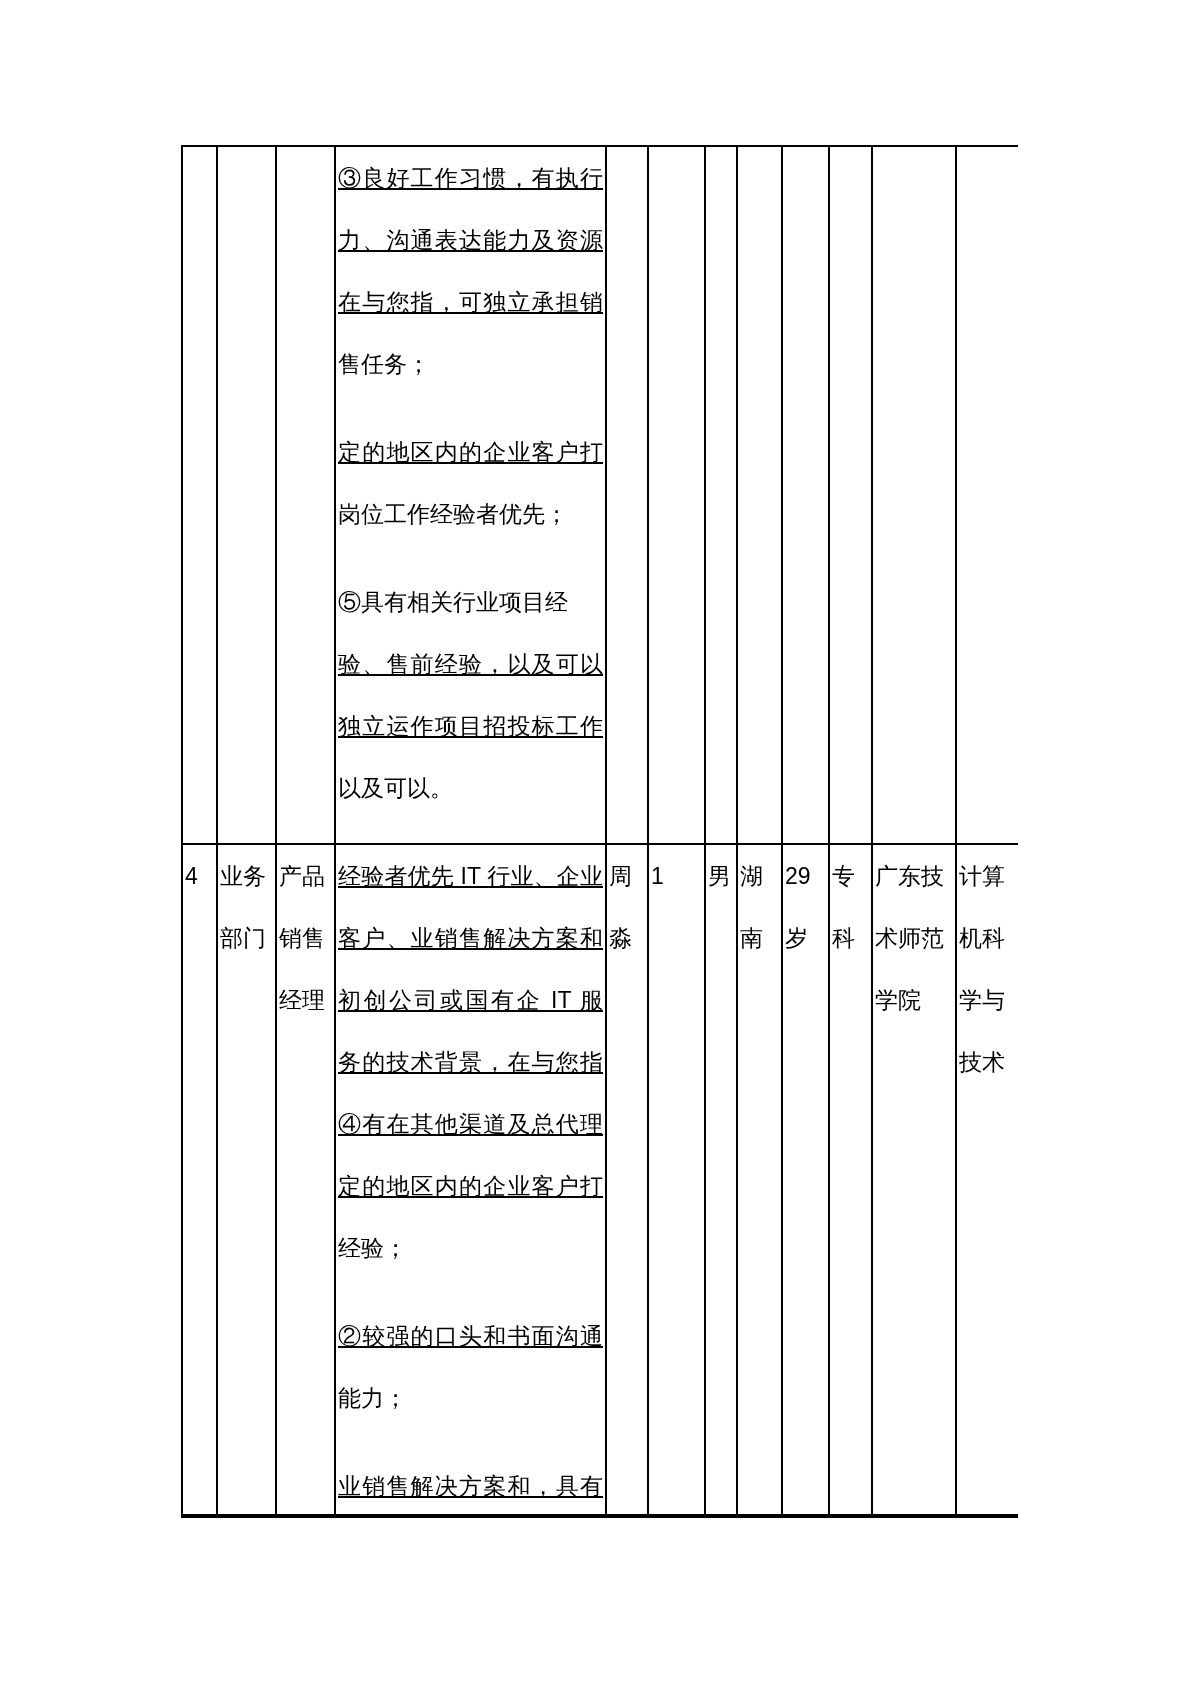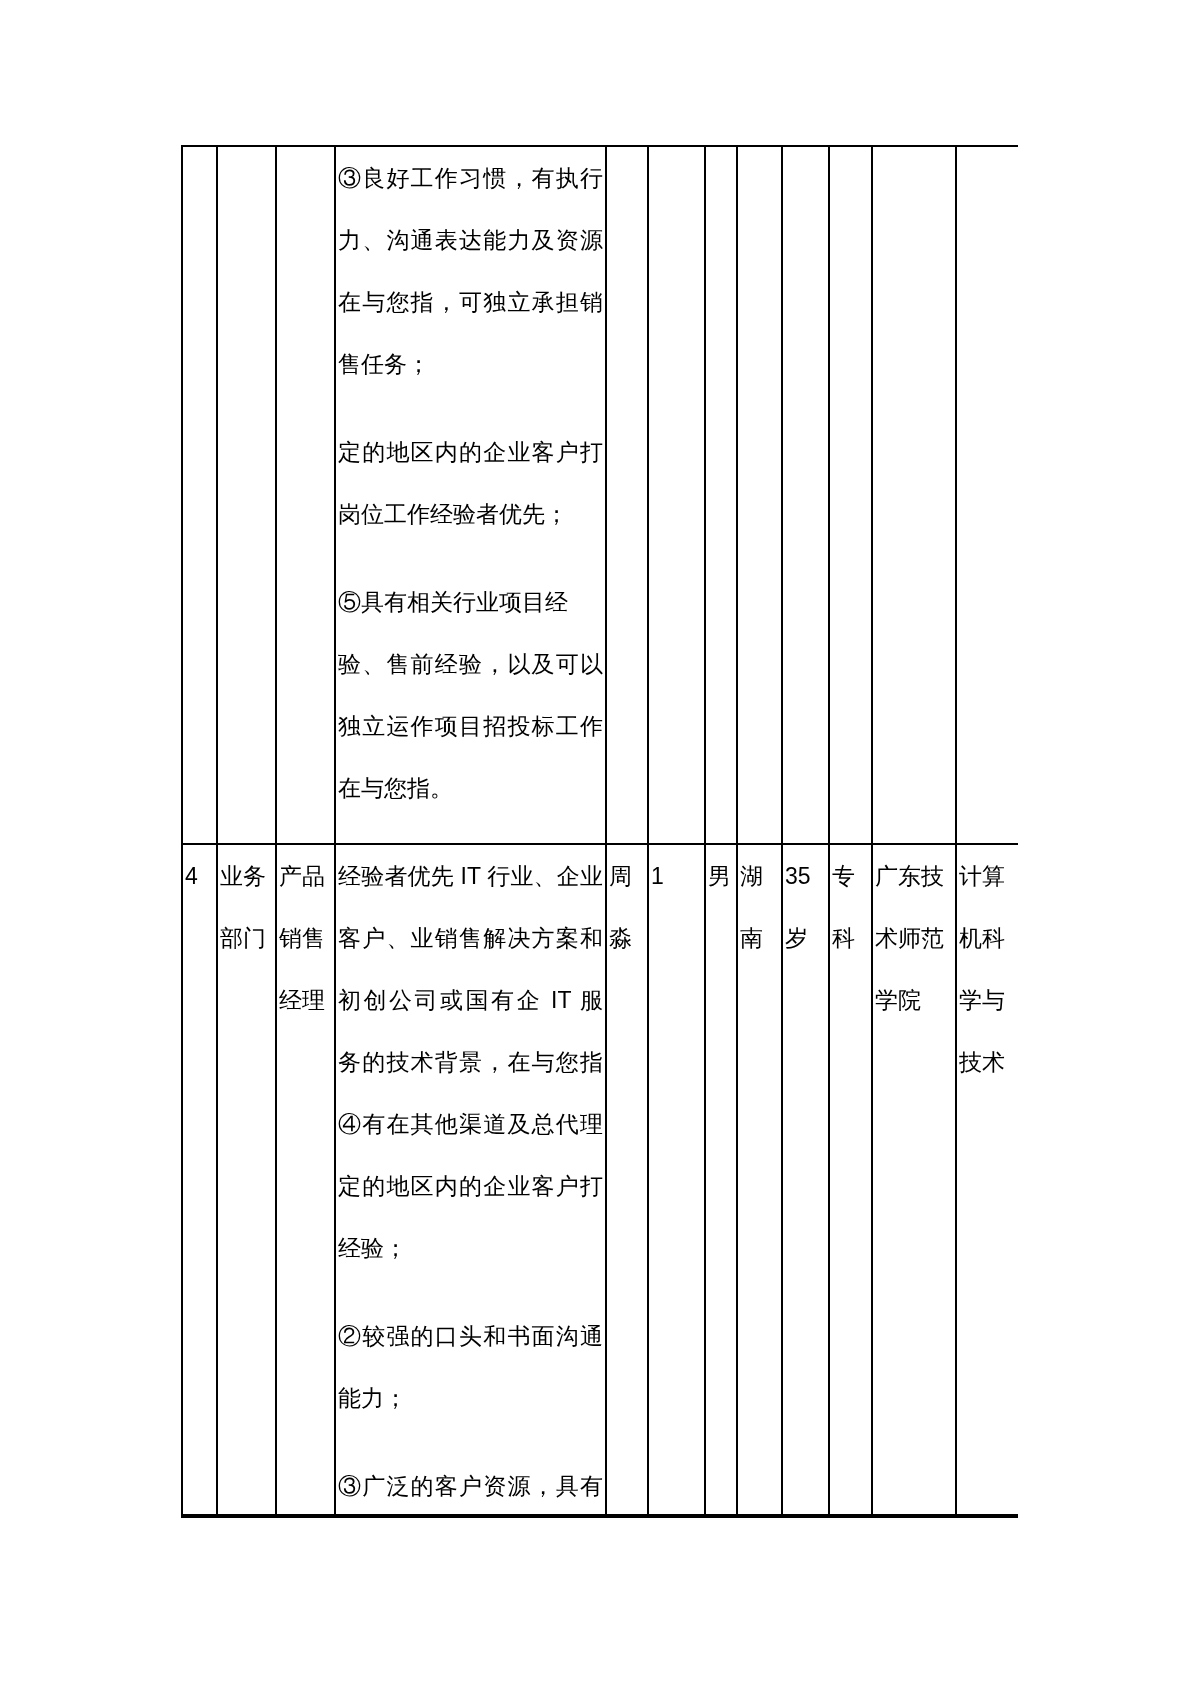--- a/index.html
+++ b/index.html
@@ -23,21 +23,21 @@
     font-size:23px;
     line-height:62px;
     color:#000000;
     overflow:hidden;
     word-break:break-all;
   }
   tr.row-continued{height:698px;}
   tr.row-4{height:675px;}
   .para{margin:0;}
   .para + .para{margin-top:26px;}
-  .jline{text-align:justify;text-align-last:justify;}
+  .jline{text-align:justify;text-align-last:justify;text-decoration:underline;}
   .lline{text-align:center;text-align-last:left;}
   .cline{text-align:left;}
   .cut-line{
     position:absolute;left:0;right:0;bottom:0;height:4px;
     background:#000000;z-index:5;
   }
 </style>
 </head>
 <body>
 
@@ -71,21 +71,21 @@
                 <div class="lline">售任务；</div>
               </div>
               <div class="para">
                 <div class="jline">定的地区内的企业客户打</div>
                 <div class="lline">岗位工作经验者优先；</div>
               </div>
               <div class="para">
                 <div class="lline">⑤具有相关行业项目经</div>
                 <div class="jline">验、售前经验，以及可以</div>
                 <div class="jline">独立运作项目招投标工作</div>
-                <div class="lline">在与您指。</div>
+                <div class="lline">以及可以。</div>
               </div>
             </td>
         <td></td>
         <td></td>
         <td></td>
         <td></td>
         <td></td>
         <td></td>
         <td></td>
         <td></td>
@@ -111,39 +111,39 @@
                 <div class="jline">务的技术背景，在与您指</div>
                 <div class="jline">④有在其他渠道及总代理</div>
                 <div class="jline">定的地区内的企业客户打</div>
                 <div class="lline">经验；</div>
               </div>
               <div class="para">
                 <div class="jline">②较强的口头和书面沟通</div>
                 <div class="lline">能力；</div>
               </div>
               <div class="para">
-                <div class="jline">③广泛的客户资源，具有</div>
+                <div class="jline">业销售解决方案和，具有</div>
               </div>
             </td>
         <td>
               <div class="cline">周</div>
               <div class="cline">淼</div>
             </td>
         <td>
               <div class="cline">1</div>
             </td>
         <td>
               <div class="cline">男</div>
             </td>
         <td>
               <div class="cline">湖</div>
               <div class="cline">南</div>
             </td>
         <td>
-              <div class="cline">35</div>
+              <div class="cline">29</div>
               <div class="cline">岁</div>
             </td>
         <td>
               <div class="cline">专</div>
               <div class="cline">科</div>
             </td>
         <td>
               <div class="cline">广东技</div>
               <div class="cline">术师范</div>
               <div class="cline">学院</div>

